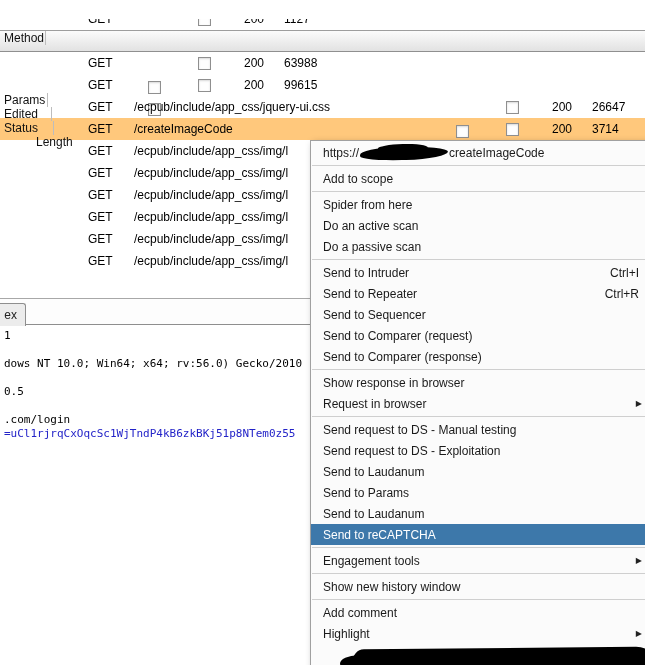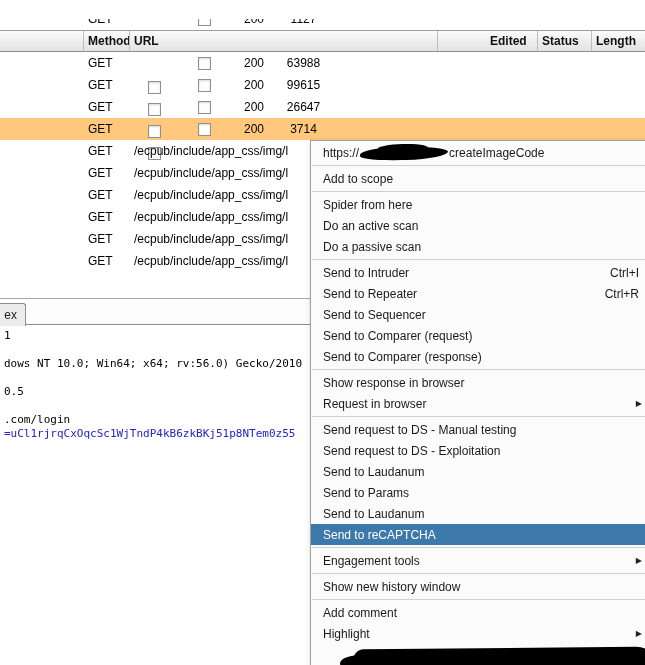--- a/index.html
+++ b/index.html
@@ -12,37 +12,37 @@
   .screen { position:absolute; left:0; top:0; width:645px; height:665px; overflow:hidden; background:#fff;padding-left:48px; }
 
   
   .table-area { position:absolute; left:0; top:19px; width:645px; }
   .partial-clip { position:relative; height:11px; overflow:hidden; }
   .partial-clip .row { position:absolute; top:-11px; left:0; width:100%; }
 
   .thead { display:flex; height:22px; align-items:stretch;
     background:linear-gradient(#fbfbfb,#e2e2e2);
     border-top:1px solid #9d9d9d; border-bottom:1px solid #8f8f8f;
-    font-size:12px; font-weight:bold; color:#111; }
+    font-size:12px; font-weight:normal; color:#111;flex-direction:column; }
   .hc { display:flex; align-items:center; padding-left:4px; border-right:1px solid #bdbdbd; overflow:hidden; white-space:nowrap; }
 
   .row { display:flex; height:22px; align-items:center; font-size:12px; white-space:nowrap; background:#fff; }
   .row.selected { background:var(--selected-row-bg,#ffc87c); }
   .c { overflow:hidden; white-space:nowrap; }
 
   .w-blank  { width:84px;  flex:none; }
   .w-method { width:46px;  flex:none; padding-left:4px; }
   .w-url    { width:308px; flex:none; padding-left:4px; }
   .w-params { width:48px;  flex:none; display:flex; justify-content:center; align-items:center;margin-top:48px; }
   .w-edited { width:52px;  flex:none; display:flex; justify-content:center; align-items:center; }
   .w-status { width:54px;  flex:none; padding-left:14px; }
-  .w-length { width:53px;  flex:none; text-align:center; padding-right:14px; }
+  .w-length { width:53px;  flex:none; text-align:left; padding-right:14px; }
   .hc.w-params,.hc.w-edited { justify-content:flex-start; padding-left:4px; }
   .hc.w-status { padding-left:4px;text-align:right; }
-  .hc.w-length { text-align:right; padding-right:0; padding-left:4px; border-right:none; }
+  .hc.w-length { text-align:right; padding-right:0; padding-left:4px; border-right:none;margin-left:32px; }
 
   .cb { width:13px; height:13px; border:1px solid #8f8f8f; background:#fefefe;
         display:inline-block; box-shadow:inset 0 1px 2px rgba(0,0,0,.15); }
 
   
   .lower-pane { position:absolute; left:0; top:298px; width:645px; height:367px;
     border-top:1px solid #a8a8a8; background:#fff; }
   .tabstrip { position:relative; height:26px; border-bottom:1px solid #8e8e8e; background:#fdfdfd; }
   .tab { position:absolute; left:-14px; top:4px; height:23px; width:40px;
     background:#ececec; border:1px solid #8e8e8e; border-bottom:none;
@@ -95,21 +95,20 @@
             <span class="cb"></span>
           </div>
         <div class="c w-status">200</div>
         <div class="c w-length">1127</div>
       </div>
     </div>
 
     <div class="thead">
       <div class="hc w-blank"></div>
       <div class="hc w-method">Method</div>
-      <div class="hc w-url">URL</div>
       <div class="hc w-params">Params</div>
       <div class="hc w-edited">Edited</div>
       <div class="hc w-status">Status</div>
       <div class="hc w-length">Length</div>
     </div>
 
     <div class="tbody">
 
       <div class="row">
         <div class="c w-blank"></div>
@@ -133,33 +132,35 @@
         <div class="c w-edited">
             <span class="cb"></span>
           </div>
         <div class="c w-status">200</div>
         <div class="c w-length">99615</div>
       </div>
 
       <div class="row">
         <div class="c w-blank"></div>
         <div class="c w-method">GET</div>
+        <div class="c w-url">/ecpub/include/app_css/jquery-ui.css</div>
         <div class="c w-params">
             <span class="cb"></span>
           </div>
         <div class="c w-edited">
             <span class="cb"></span>
           </div>
         <div class="c w-status">200</div>
         <div class="c w-length">26647</div>
       </div>
 
       <div class="row selected">
         <div class="c w-blank"></div>
         <div class="c w-method">GET</div>
+        <div class="c w-url">/createImageCode</div>
         <div class="c w-params">
             <span class="cb"></span>
           </div>
         <div class="c w-edited">
             <span class="cb"></span>
           </div>
         <div class="c w-status">200</div>
         <div class="c w-length">3714</div>
       </div>
 

